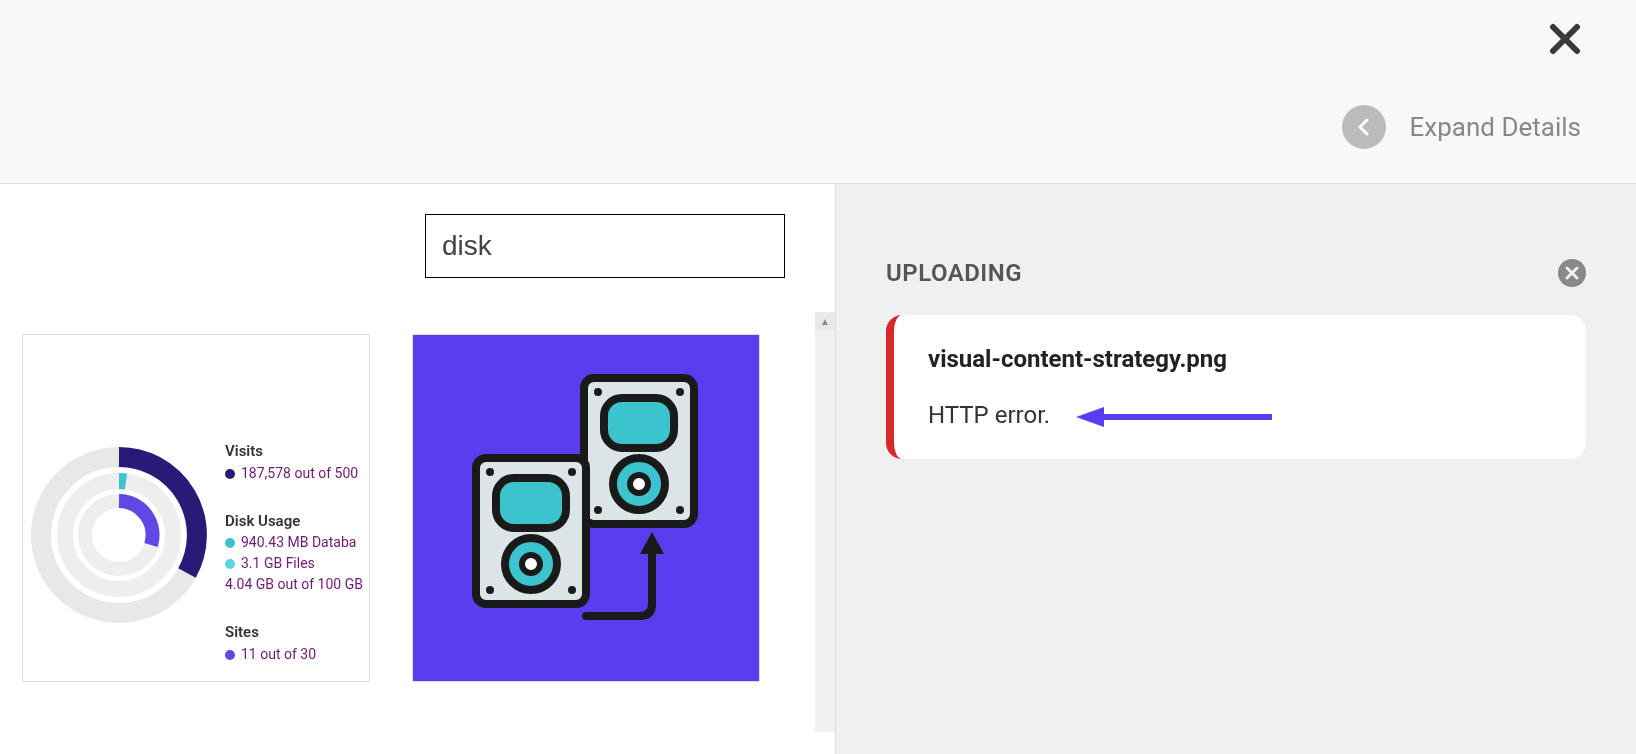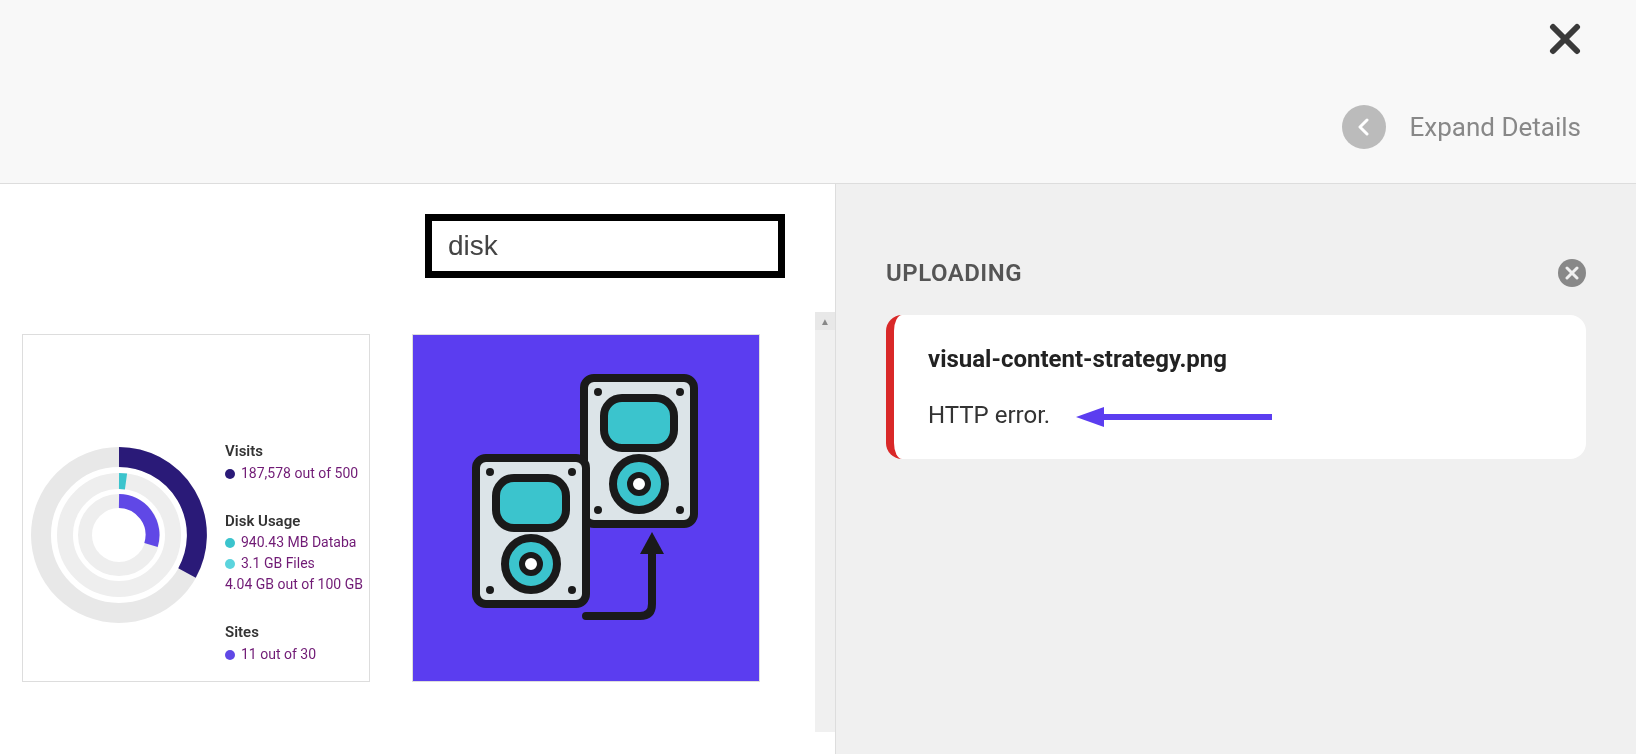--- a/index.html
+++ b/index.html
@@ -56,21 +56,21 @@
       background: #fff;
       position: relative;
       border-right: 1px solid #ddd;
     }
     .search-input {
       position: absolute;
       top: 30px;
       left: 425px;
       width: 360px;
       height: 64px;
-      border: 7px solid #000000;
+      border: 1px solid #000000;
       font-size: 28px;
       padding: 0 16px;
       color: #444;
       outline: none;
     }
     .thumbs {
       position: absolute;
       top: 150px;
       left: 22px;
       display: flex;

